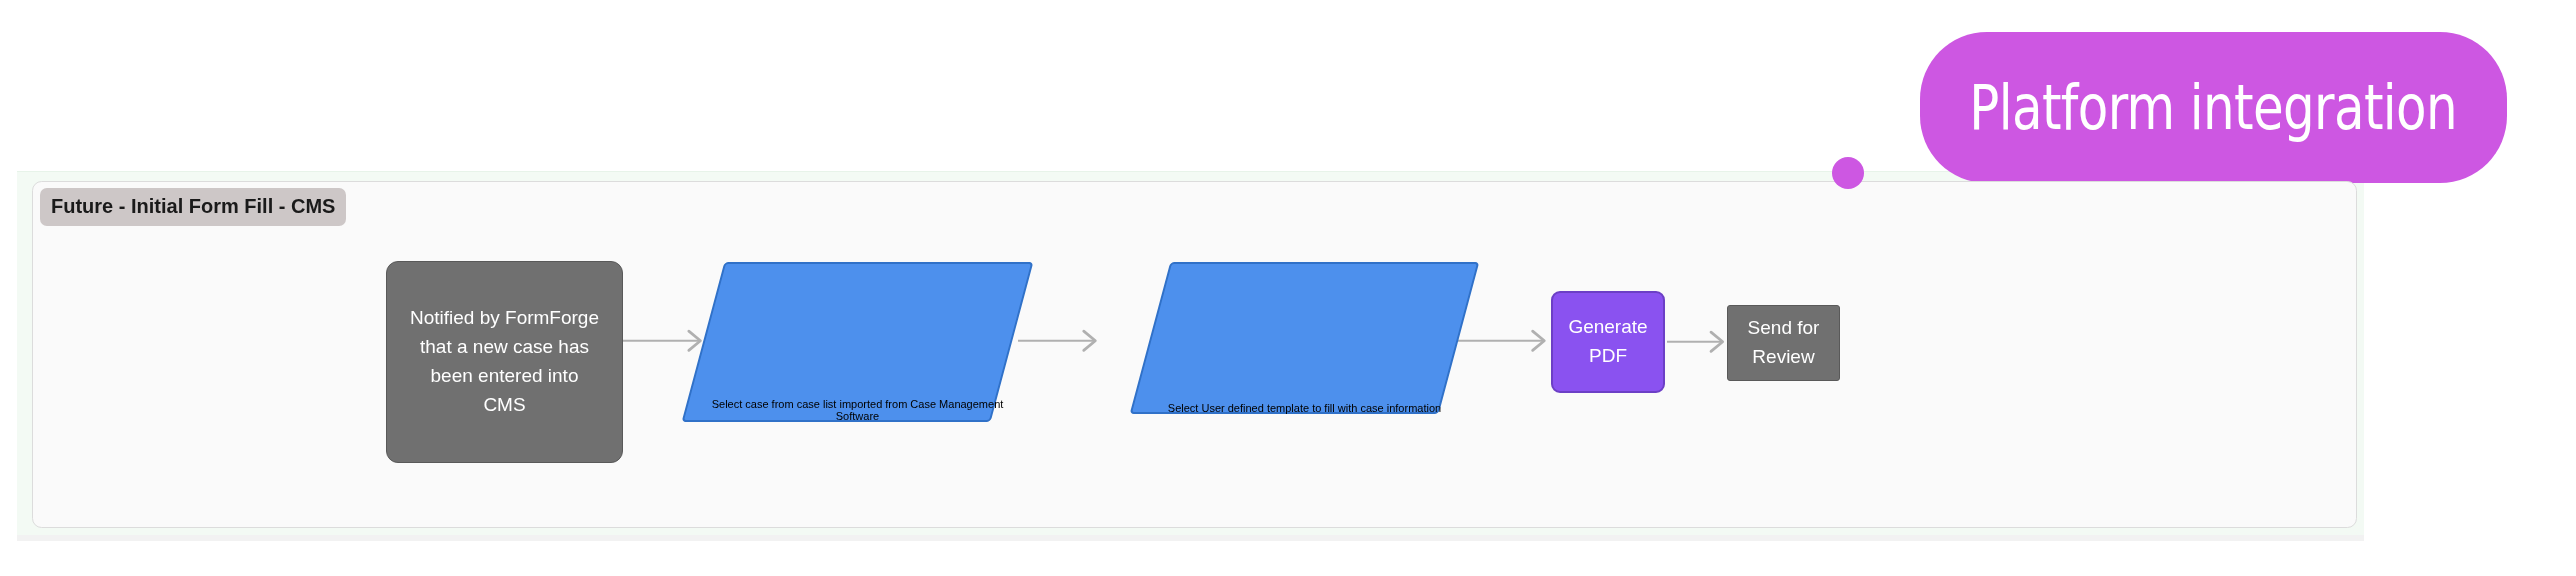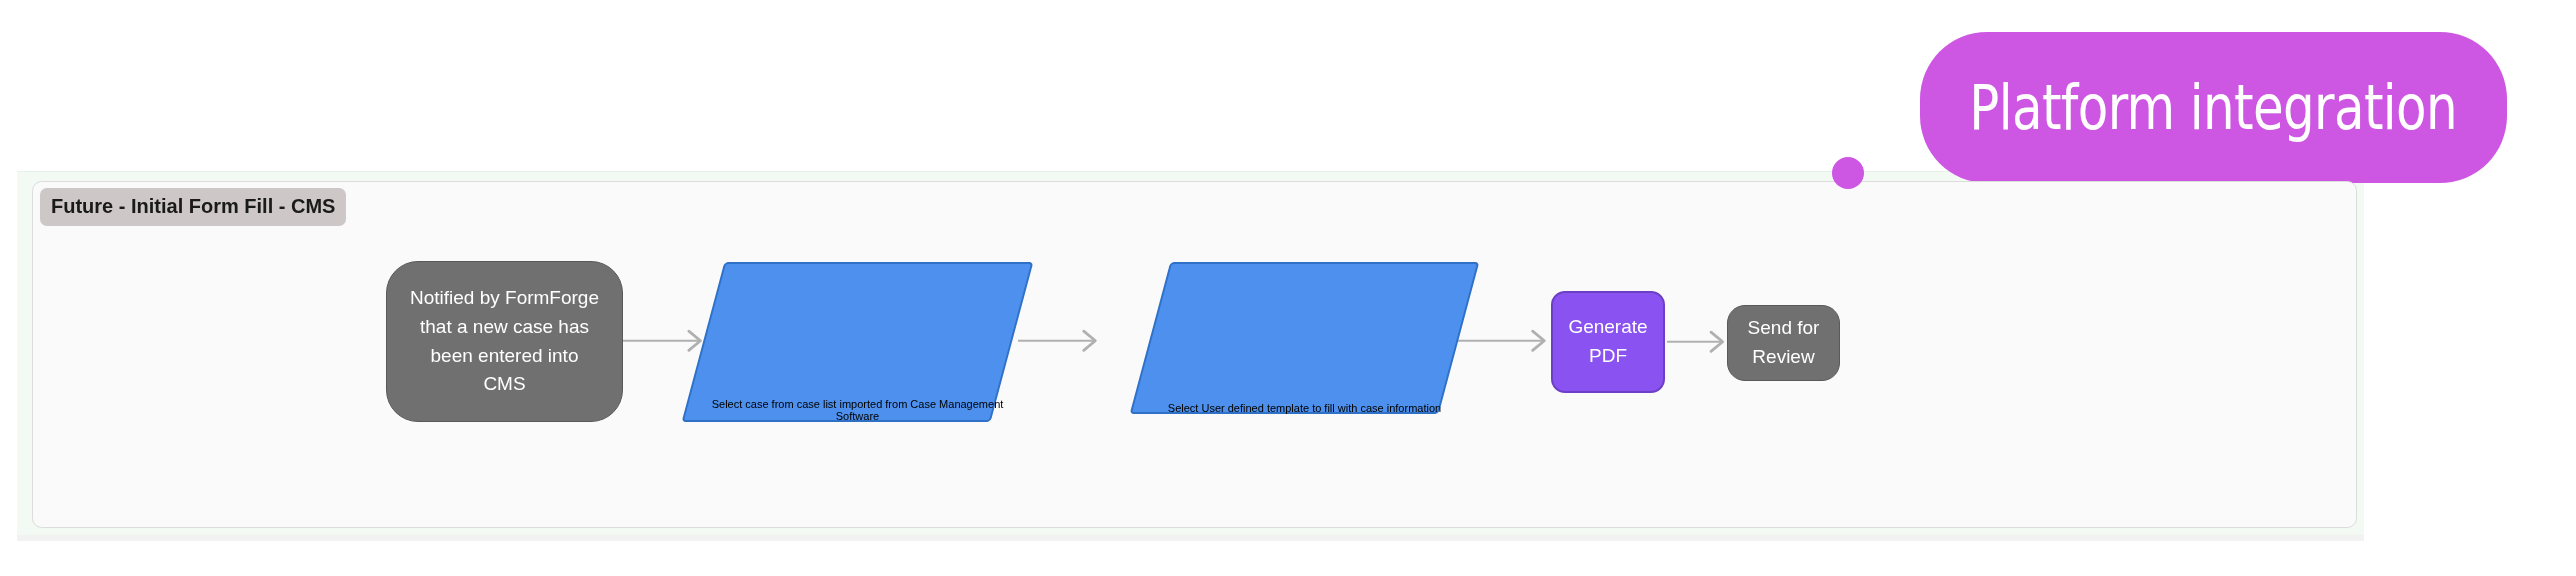--- a/index.html
+++ b/index.html
@@ -124,24 +124,24 @@
     line-height: 1.52;
     white-space: pre-line;
     color: #ffffff;
   }
 
   
   #node-notified {
     left: 386px;
     top: 261px;
     width: 237px;
-    height: 161px;
+    height: 202px;
     background: #707070;
     border: 1.4px solid #595959;
-    border-radius: 32px;
+    border-radius: 12px;
   }
 
   
   .parallelogram-wrap {
     position: absolute;
     z-index: 4;
   }
   .parallelogram-shape {
     position: absolute;
     inset: 0;
@@ -173,33 +173,33 @@
   }
 
   
   #node-generate-pdf {
     left: 1551px;
     top: 291px;
     width: 114px;
     height: 102px;
     background: #8a52f0;
     border: 2.8px solid #6c3fc6;
-    border-radius: 14px;
+    border-radius: 9px;
   }
   #node-generate-pdf .node-text { font-size: 19px; }
 
   
   #node-send-review {
     left: 1727px;
     top: 305px;
     width: 113px;
     height: 76px;
     background: #707070;
     border: 1.4px solid #595959;
-    border-radius: 18px;
+    border-radius: 3px;
   }
   #node-send-review .node-text { font-size: 19px; }
 
   
   .connector {
     position: absolute;
     height: 27.5px;
     z-index: 3;
     overflow: visible;
   }

